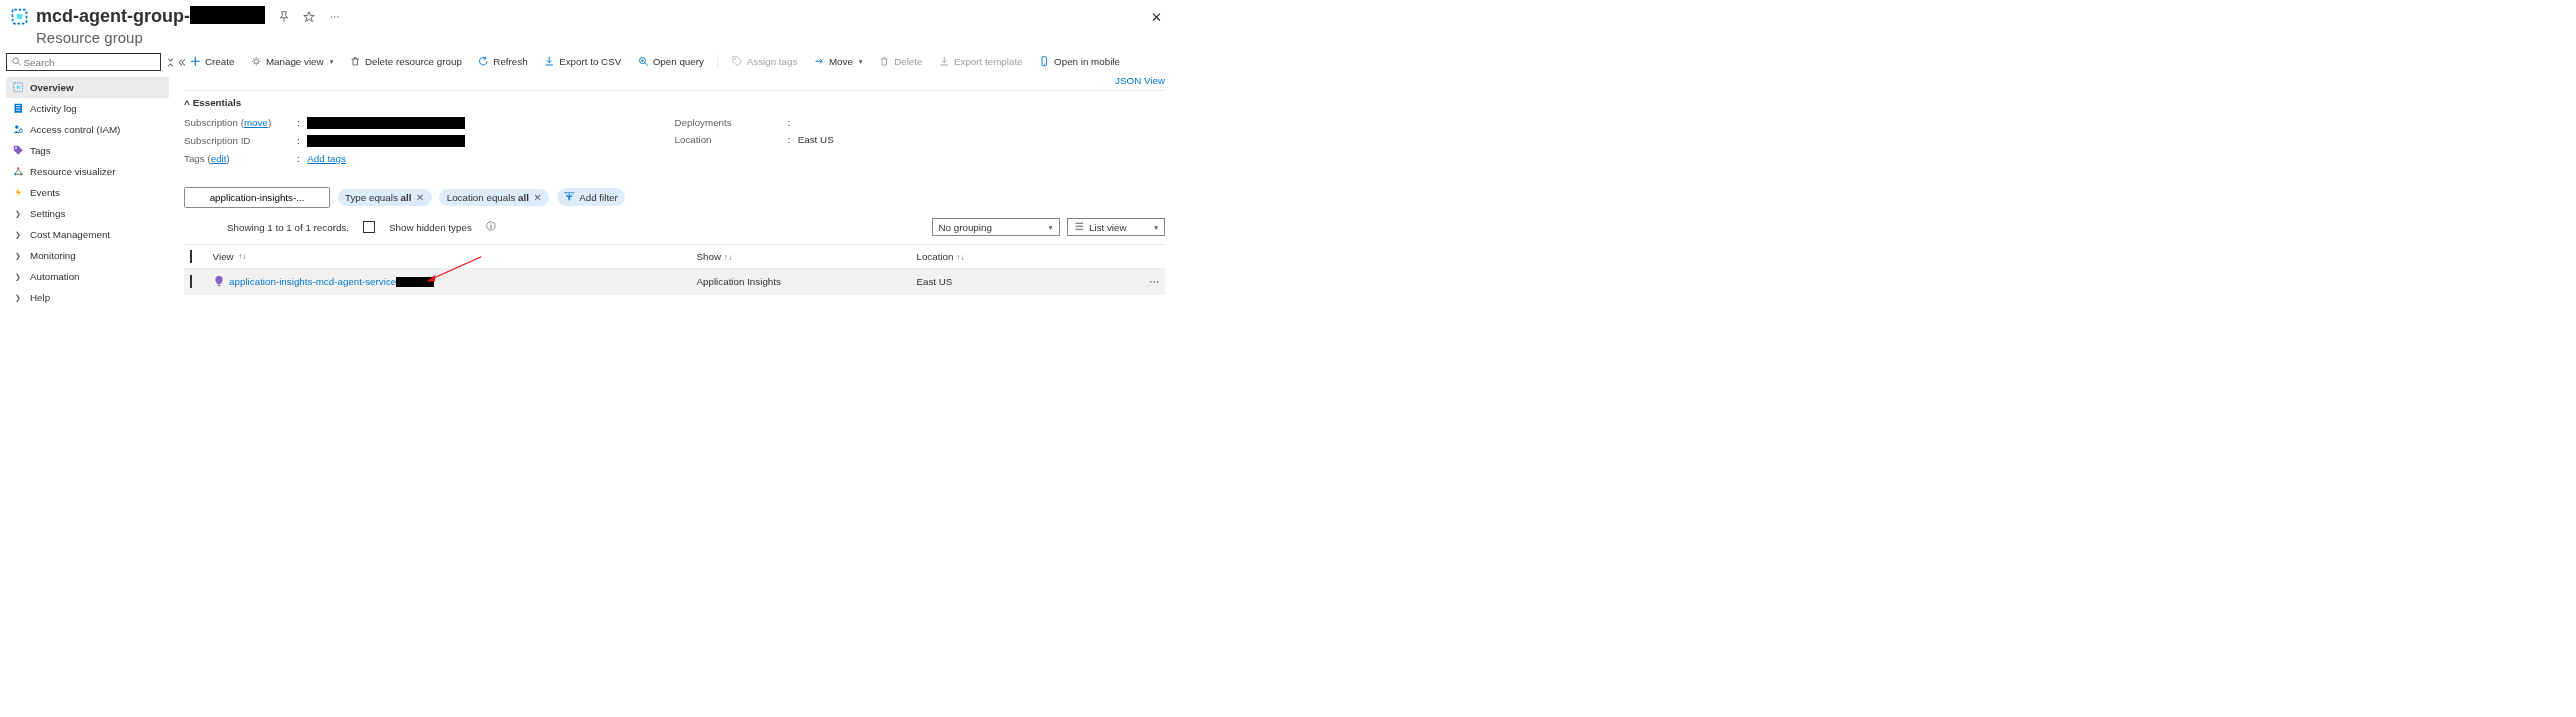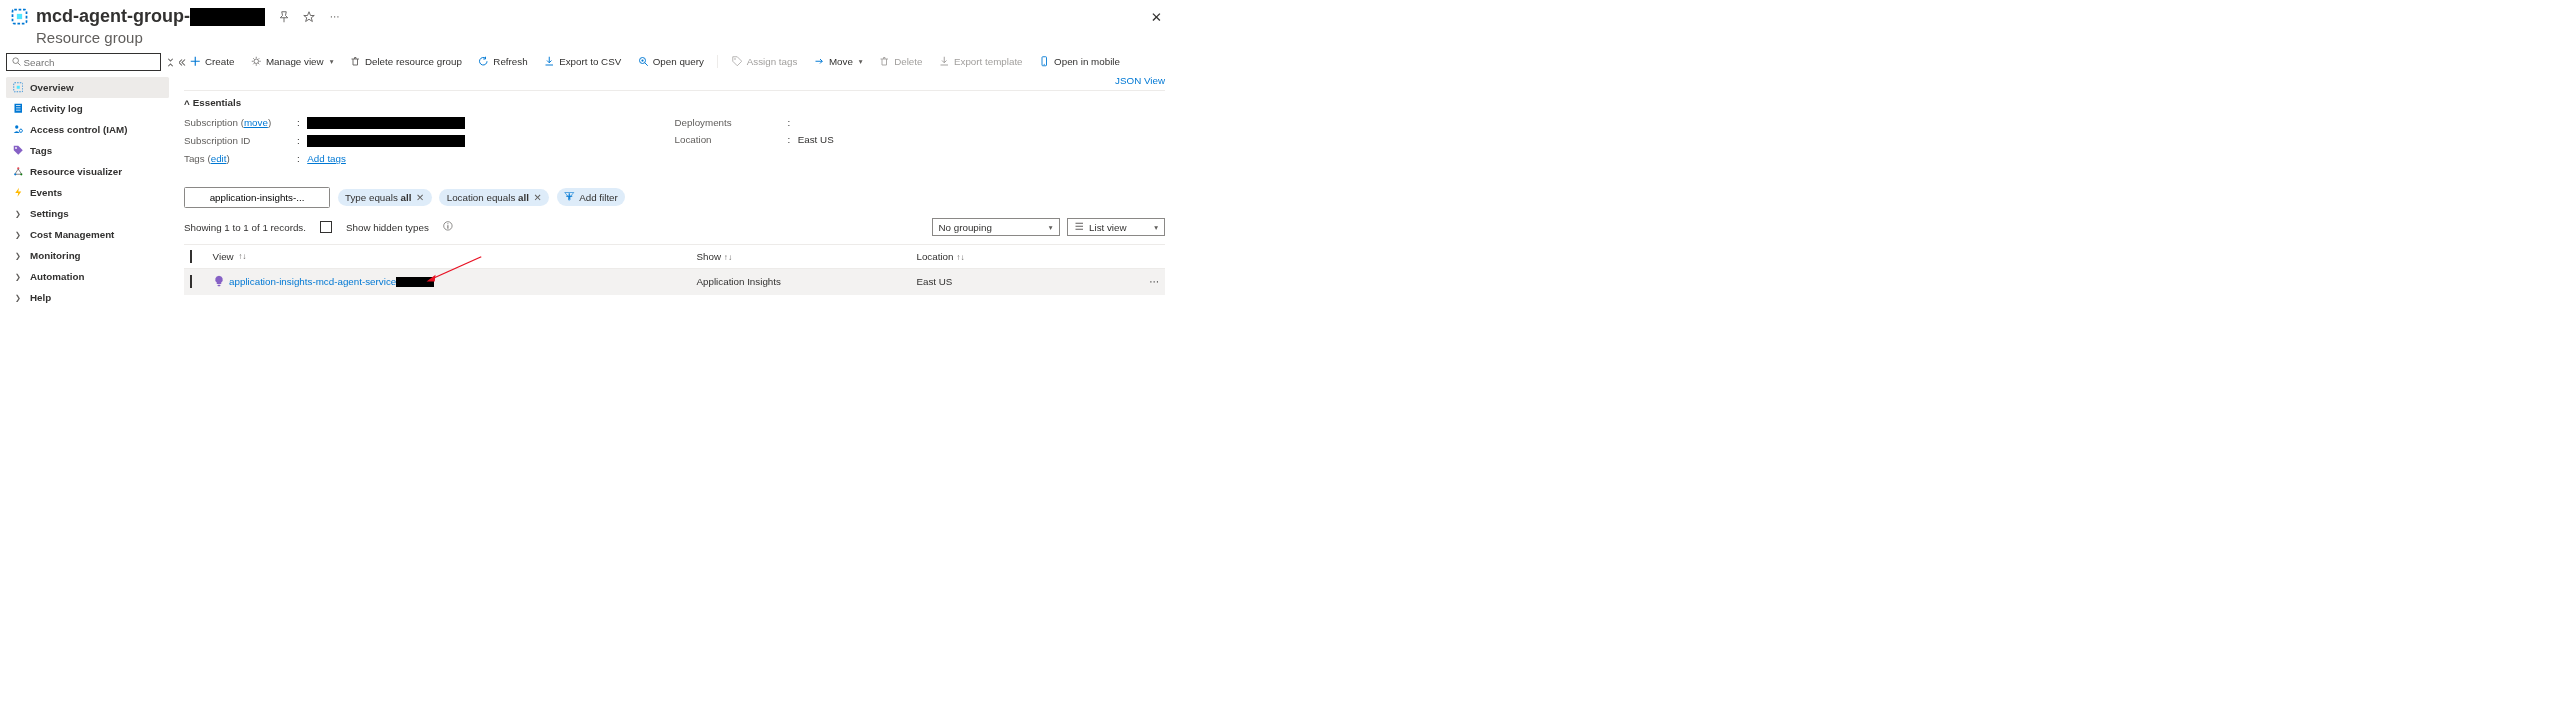--- a/index.html
+++ b/index.html
@@ -4,34 +4,34 @@
 <style>
   * { box-sizing: border-box; margin: 0; padding: 0; font-family: "Segoe UI", sans-serif; }
   body { font-size: 9.8px; color: #323130; background: #fff; width: 1174px; }
   a { color: #0078d4; text-decoration: none; }
 
   
   .header { padding: 6px 9px 3px 9px; display: flex; align-items: flex-start; }
   .header-icon { width: 21px; height: 21px; margin-right: 6px; flex-shrink: 0; }
   .title-block { flex: 1; }
   .title-line { display: flex; align-items: center; gap: 12px; }
-  .title { font-size: 18px; font-weight: 600; display: inline-flex; align-items: center; }
+  .title { font-size: 18px; font-weight: 600; display: inline-flex; }
   .redact { background: #000; display: inline-block; }
   .subtitle { color: #605e5c; font-size: 15px; margin-top: 1.5px; }
   .hdr-act { color: #605e5c; cursor: pointer; width: 13.5px; height: 13.5px; display: inline-flex; align-items: center; justify-content: center; }
   .close-x { margin-left: auto; font-size: 13.5px; cursor: pointer; color: #323130; padding: 3px; }
 
   
   .layout { display: flex; }
   .sidebar { width: 175px; flex-shrink: 0; padding: 0 6px; }
   .search-wrap { display: flex; align-items: center; gap: 4.5px; margin: 4.5px 0 6px 0; }
   .search-box { flex: 1; border: 0.8px solid #323130; height: 18px; display: flex; align-items: center; padding: 0 4.5px; gap: 3px; }
   .search-box input { border: none; outline: none; flex: 1; font-size: 9.8px; }
   .expand-ico, .collapse-ico { width: 12px; height: 12px; color: #605e5c; cursor: pointer; display:inline-flex; align-items:center; justify-content:center;}
-  .nav-item { display: flex; align-items: center; gap: 6px; padding: 4.5px 6px; cursor: pointer; border-radius: 1.5px; color: #323130; font-weight: bold; }
+  .nav-item { display: flex; align-items: center; gap: 6px; padding: 4.5px 6px; cursor: pointer; border-radius: 1.5px; color: #323130; }
   .nav-item.active { background: #edebe9; font-weight: 600; }
   .nav-ico { width: 12px; height: 12px; flex-shrink: 0; display: inline-flex; align-items:center; justify-content:center; }
   .chev { color: #605e5c; font-family: monospace; }
 
   
   .main { flex: 1; padding: 0 9px; }
   .toolbar { display: flex; align-items: center; gap: 4.5px; padding: 4.5px 0; border-bottom: 0.8px solid #edebe9; flex-wrap: wrap; }
   .tbtn { display: inline-flex; align-items: center; gap: 4.5px; padding: 3px 6px; cursor: pointer; color: #323130; border-radius: 1.5px; }
   .tbtn.disabled { color: #a19f9d; cursor: default; }
   .tbtn-ico { width: 10.5px; height: 10.5px; display:inline-flex; align-items:center; justify-content:center;}
@@ -54,21 +54,21 @@
   .tab.active { color: #323130; font-weight: 600; border-bottom: 2.3px solid #0078d4; }
 
   
   .filters { display: flex; align-items: center; gap: 7.5px; padding: 10.5px 0 7.5px 0; flex-wrap: wrap;}
   .filter-input { border: 0.8px solid #8a8886; border-radius: 1.5px; padding: 3px 6px; min-width: 98px; height: 21px; display:flex; align-items:center; }
   .filter-input input { border:none; outline:none; font-size:9.8px; width:100%;text-align:center;}
   .pill { background: #deecf9; border-radius: 10.5px; padding: 3px 7.5px; display: inline-flex; align-items: center; gap: 4.5px; cursor: pointer; }
   .pill .x { color: #605e5c; cursor: pointer; }
   .pill.add { background: #deecf9; }
 
-  .records-bar { display: flex; align-items: center; gap: 14px; padding: 3px 0 7.5px 0; }
+  .records-bar { display: flex; align-items: center; gap: 14px; padding: 3px 0 7.5px 0; margin-left: 43px; }
   .checkbox { width: 12px; height: 12px; border: 0.8px solid #323130; background:#fff; cursor:pointer; flex-shrink:0;}
   .right-controls { margin-left: auto; display: flex; gap: 7.5px; }
   .select { border: 0.8px solid #8a8886; height: 18px; display: flex; align-items: center; padding: 0 6px; gap: 4.5px; min-width: 128px; cursor: pointer; justify-content: space-between;}
   .select.narrow { min-width: 98px; }
 
   
   .thead, .trow { display: flex; align-items: center; padding: 6px 6px; }
   .thead { border-top: 0.8px solid #edebe9; border-bottom: 0.8px solid #edebe9; }
   .trow { background: #f3f2f1; }
   .col-check { width: 22.6px; }

